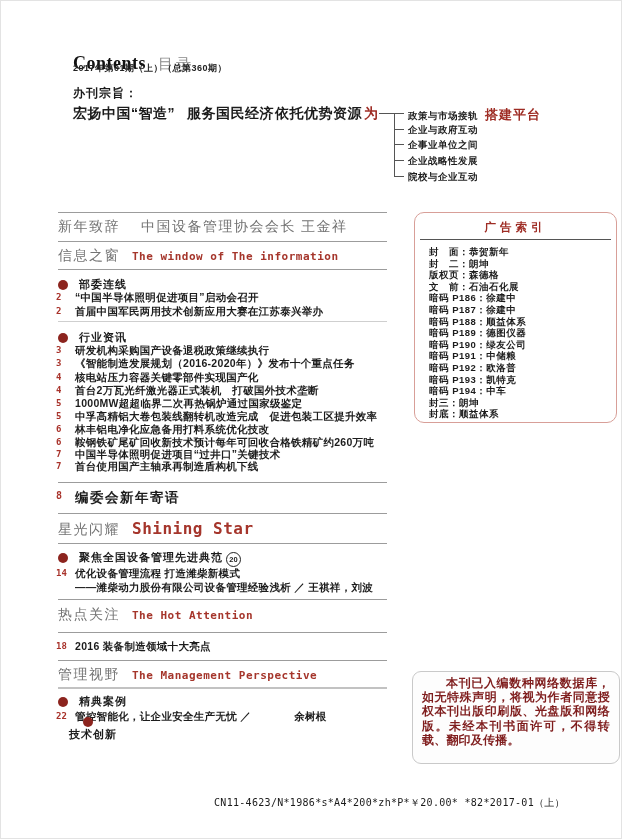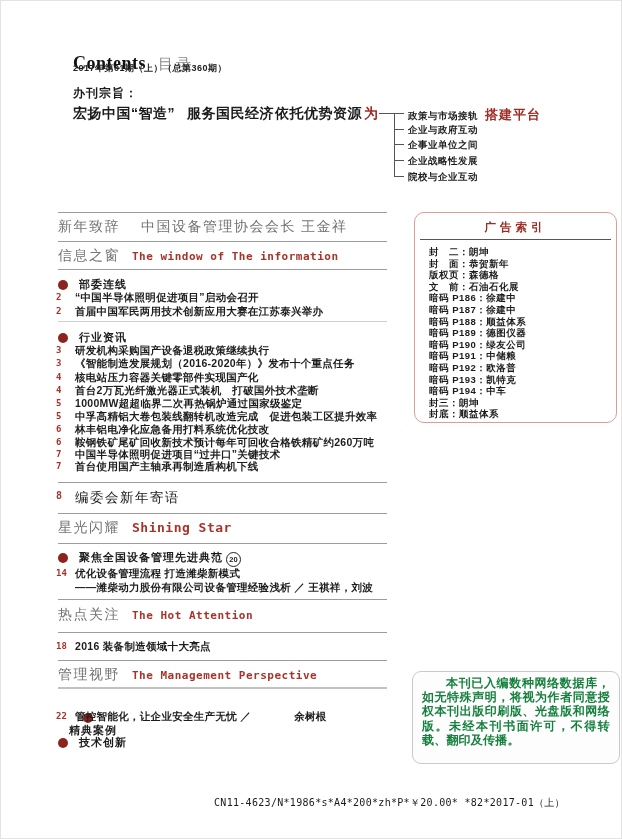--- a/index.html
+++ b/index.html
@@ -35,33 +35,33 @@
   .badge{display:inline-block;width:13px;height:13px;border:1px solid #222;border-radius:50%;
          font-size:7.5px;font-weight:bold;line-height:13px;text-align:center;margin-left:3px;
          transform:translateY(2px);letter-spacing:0;}
   
   .toc-item{position:absolute;left:55px;display:flex;white-space:nowrap;}
   .pg{flex:none;width:19px;font-family:"DejaVu Sans Mono","Liberation Mono",monospace;
       font-weight:bold;font-size:9px;color:#a8322a;padding-top:1px;}
   .txt{font-size:10.5px;font-weight:bold;color:#1c1c1c;letter-spacing:0.3px;}
   .txt.sub{margin-left:19px;}
   .big-item .pg{font-size:10px;}
-  .big-item .txt{font-family:"Liberation Serif","DejaVu Serif",serif;font-size:13.5px;font-weight:400;letter-spacing:1.5px;}
+  .big-item .txt{font-family:"Liberation Serif","DejaVu Serif",serif;font-size:13.5px;font-weight:700;letter-spacing:1.5px;}
   
   .ad-box{position:absolute;left:413px;top:211px;width:203px;height:211px;
           border:1px solid #d89f98;border-radius:10px;box-sizing:border-box;background:#fff;}
   .ad-title{margin-top:7px;text-align:center;font-size:11.5px;font-weight:bold;color:#9e2c24;letter-spacing:4px;}
   .ad-rule{margin:4px 5px 0 5px;border-top:1px solid #555;}
   .ad-list{list-style:none;margin:6px 0 0 0;padding:0 0 0 14px;}
   .ad-list li{font-size:9.5px;font-weight:bold;line-height:11.6px;letter-spacing:0.5px;white-space:nowrap;}
   
   .notice-box{position:absolute;left:411px;top:670px;width:208px;height:93px;
               border:1px solid #c9c9c9;border-radius:9px;box-sizing:border-box;background:#fdfdfd;}
   .notice-box p{margin:4px 9px;font-size:12px;font-weight:bold;line-height:14.2px;
-                text-indent:2em;text-align:justify;color:#15803d;letter-spacing:0.2px;}
+                text-indent:2em;text-align:justify;color:#7f1d1d;letter-spacing:0.2px;}
   
   .footer{position:absolute;left:213px;top:795px;font-family:"DejaVu Sans Mono","Liberation Mono",monospace;
           font-size:10px;color:#1a1a1a;letter-spacing:0.3px;white-space:nowrap;}
 </style>
 </head>
 <body>
 
 <div class="page">
 
   <div class="abs" style="left:72px;top:52px;display:flex;align-items:baseline;">
@@ -166,21 +166,21 @@
 
   <div class="rule" style="top:481px;"></div>
   <div class="toc-item big-item" style="top:488px;">
     <span class="pg">8</span>
     <span class="txt">编委会新年寄语</span>
   </div>
   <div class="rule" style="top:512px;"></div>
 
   <div class="sec" style="top:518px;">
     <span class="sec-zh">星光闪耀</span>
-    <span class="sec-en" style="font-size:13px;">Shining Star</span>
+    <span class="sec-en" style="font-size:16px;">Shining Star</span>
   </div>
   <div class="rule" style="top:542px;"></div>
 
   <div class="group-hd" style="top:549px;">
     <span class="bullet"></span>
     <span class="group-label">聚焦全国设备管理先进典范</span>
     <span class="badge">20</span>
   </div>
   <div class="toc-item" style="top:566px;">
     <span class="pg">14</span>
@@ -201,40 +201,40 @@
     <span class="txt">2016 装备制造领域十大亮点</span>
   </div>
   <div class="rule" style="top:659px;"></div>
 
   <div class="sec" style="top:665px;">
     <span class="sec-zh">管理视野</span>
     <span class="sec-en">The Management Perspective</span>
   </div>
   <div class="rule thick" style="top:686px;"></div>
 
-  <div class="group-hd" style="top:712px;flex-direction:column;">
+  <div class="group-hd" style="top:693px;">
     <span class="bullet"></span>
     <span class="group-label">精典案例</span>
   </div>
   <div class="toc-item" style="top:709px;">
     <span class="pg">22</span>
     <span class="txt">管控智能化，让企业安全生产无忧 ／　　　　余树根</span>
   </div>
 
-  <div class="group-hd" style="top:734px;">
+  <div class="group-hd" style="top:716px;flex-direction:column;">
     <span class="bullet"></span>
     <span class="group-label">技术创新</span>
   </div>
 
   <div class="ad-box">
     <div class="ad-title">广告索引</div>
     <div class="ad-rule"></div>
     <ul class="ad-list">
+      <li>封　面：恭贺新年</li>
       <li>封　二：朗坤</li>
-      <li>封　面：恭贺新年</li>
       <li>版权页：森德格</li>
       <li>文　前：石油石化展</li>
       <li>暗码 P186：徐建中</li>
       <li>暗码 P187：徐建中</li>
       <li>暗码 P188：顺益体系</li>
       <li>暗码 P189：德图仪器</li>
       <li>暗码 P190：绿友公司</li>
       <li>暗码 P191：中储粮</li>
       <li>暗码 P192：欧洛普</li>
       <li>暗码 P193：凯特克</li>

